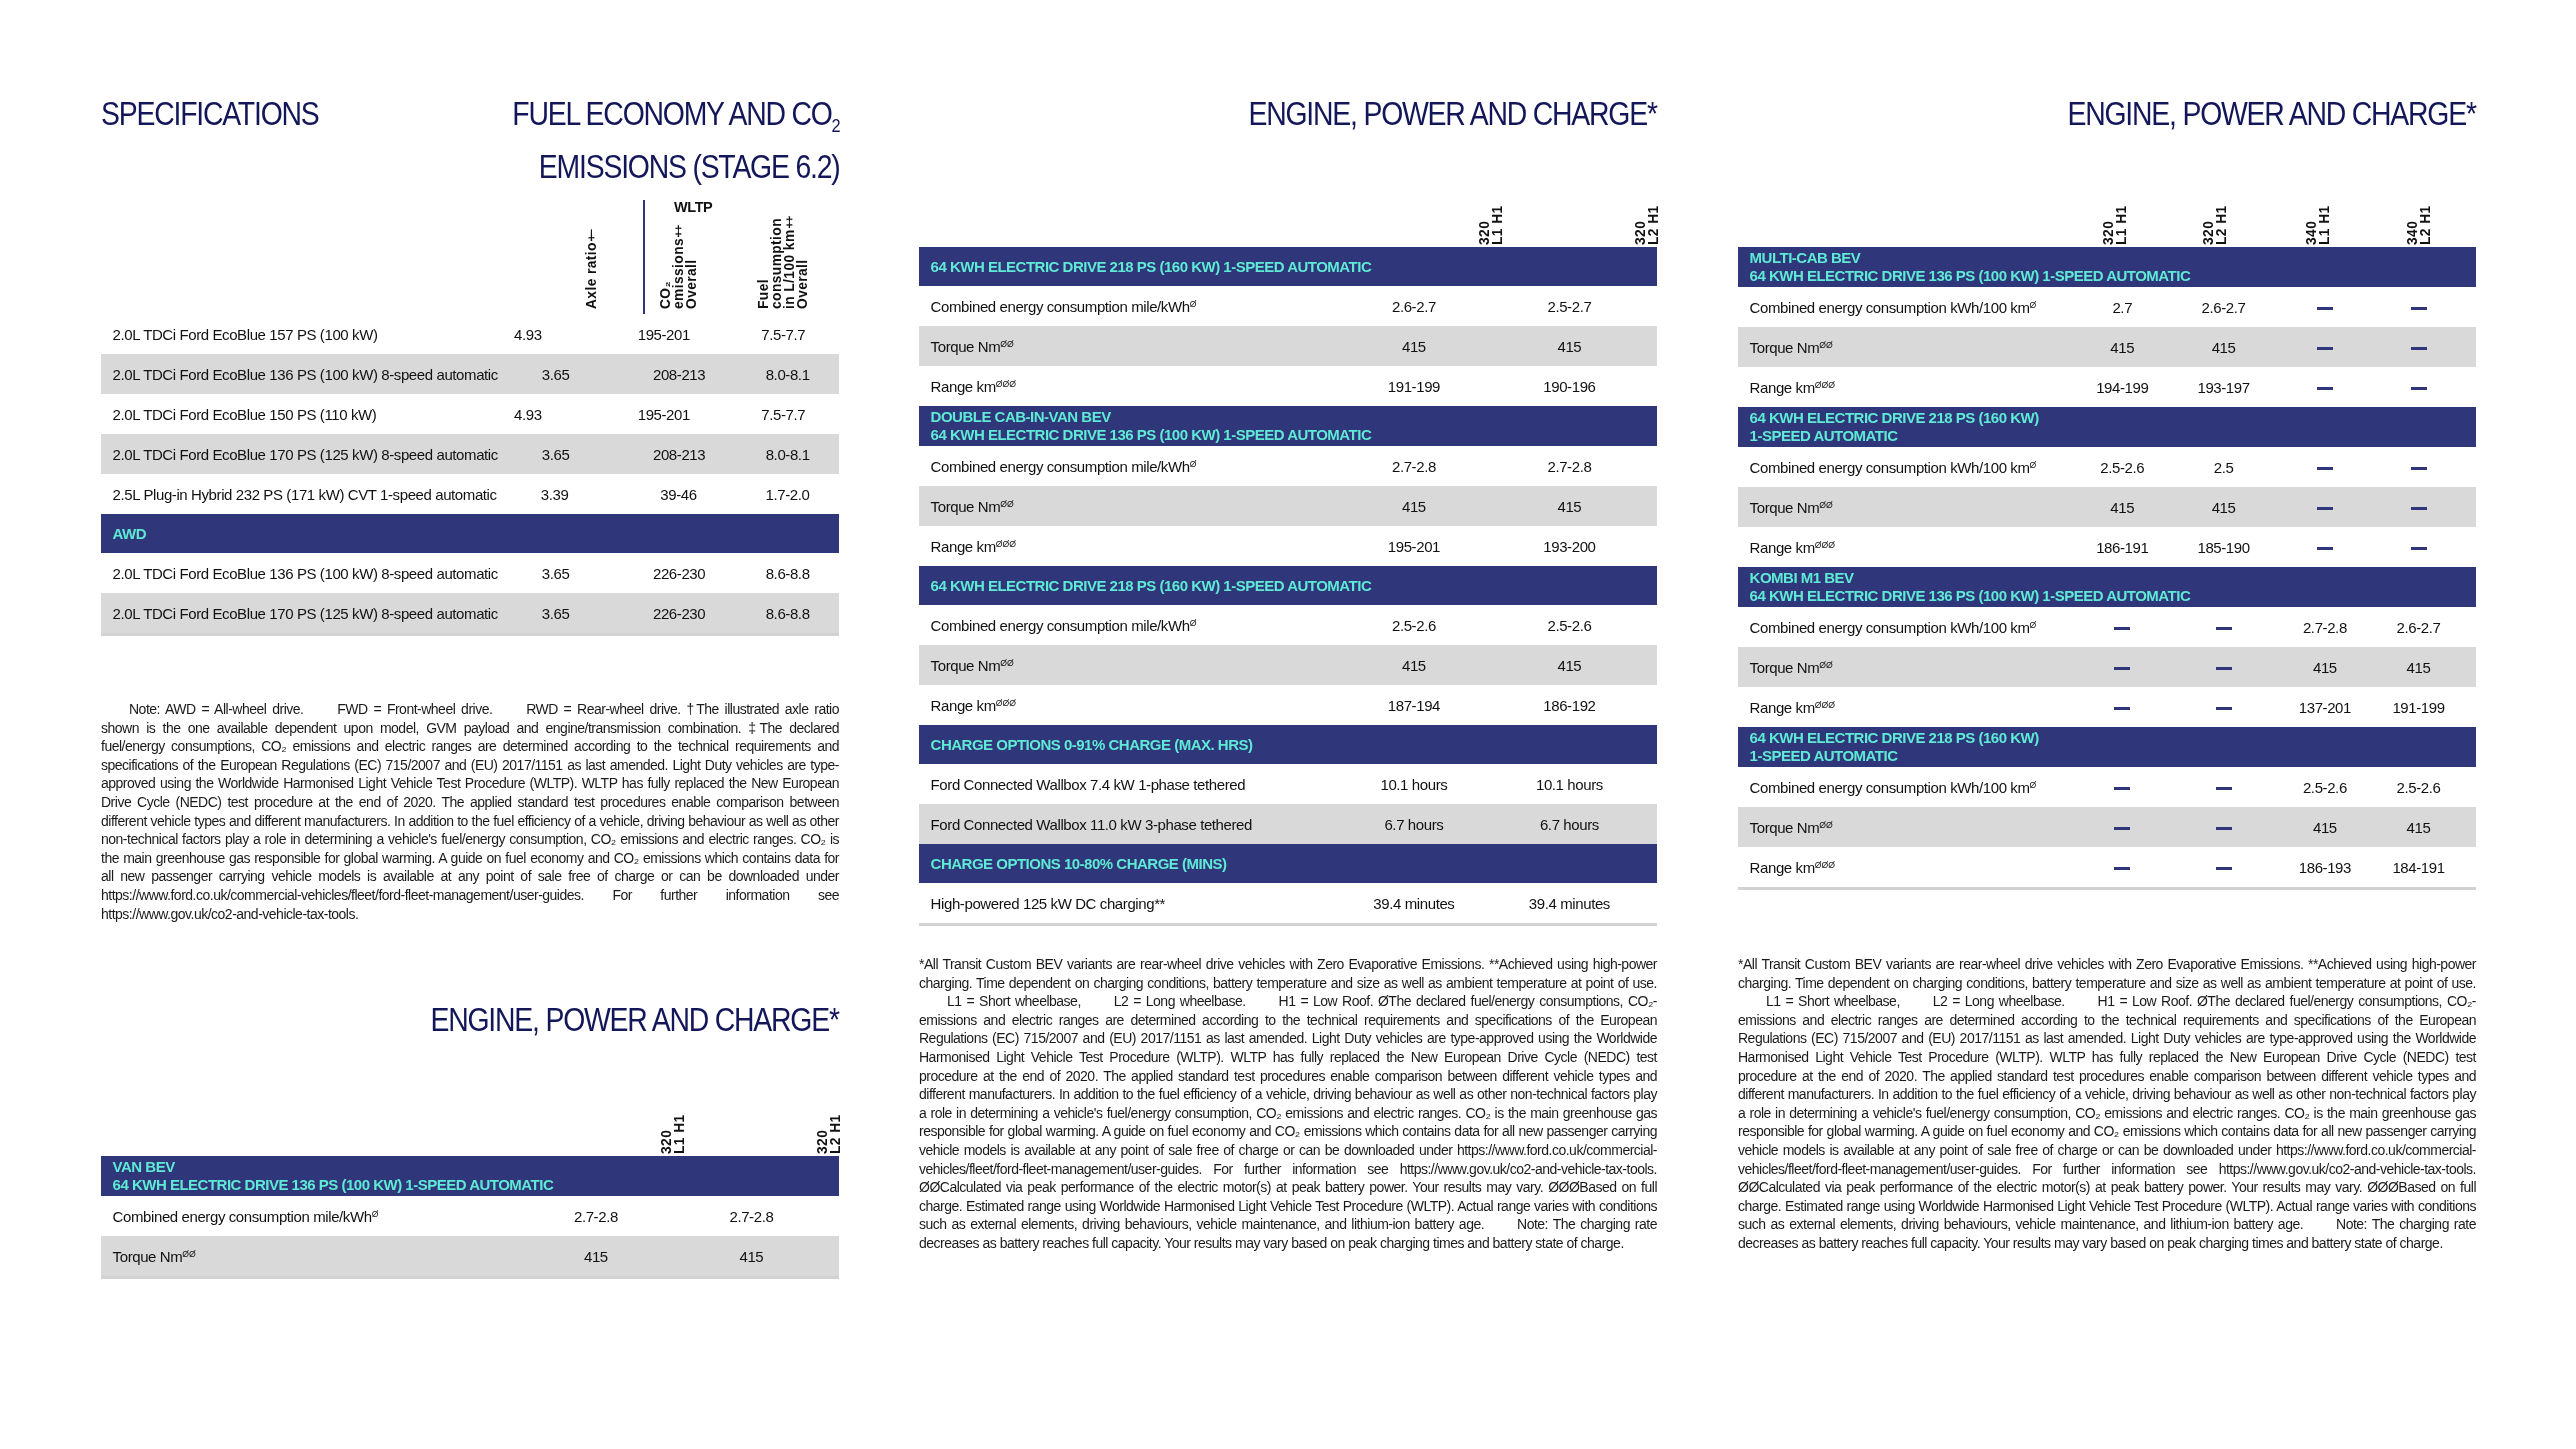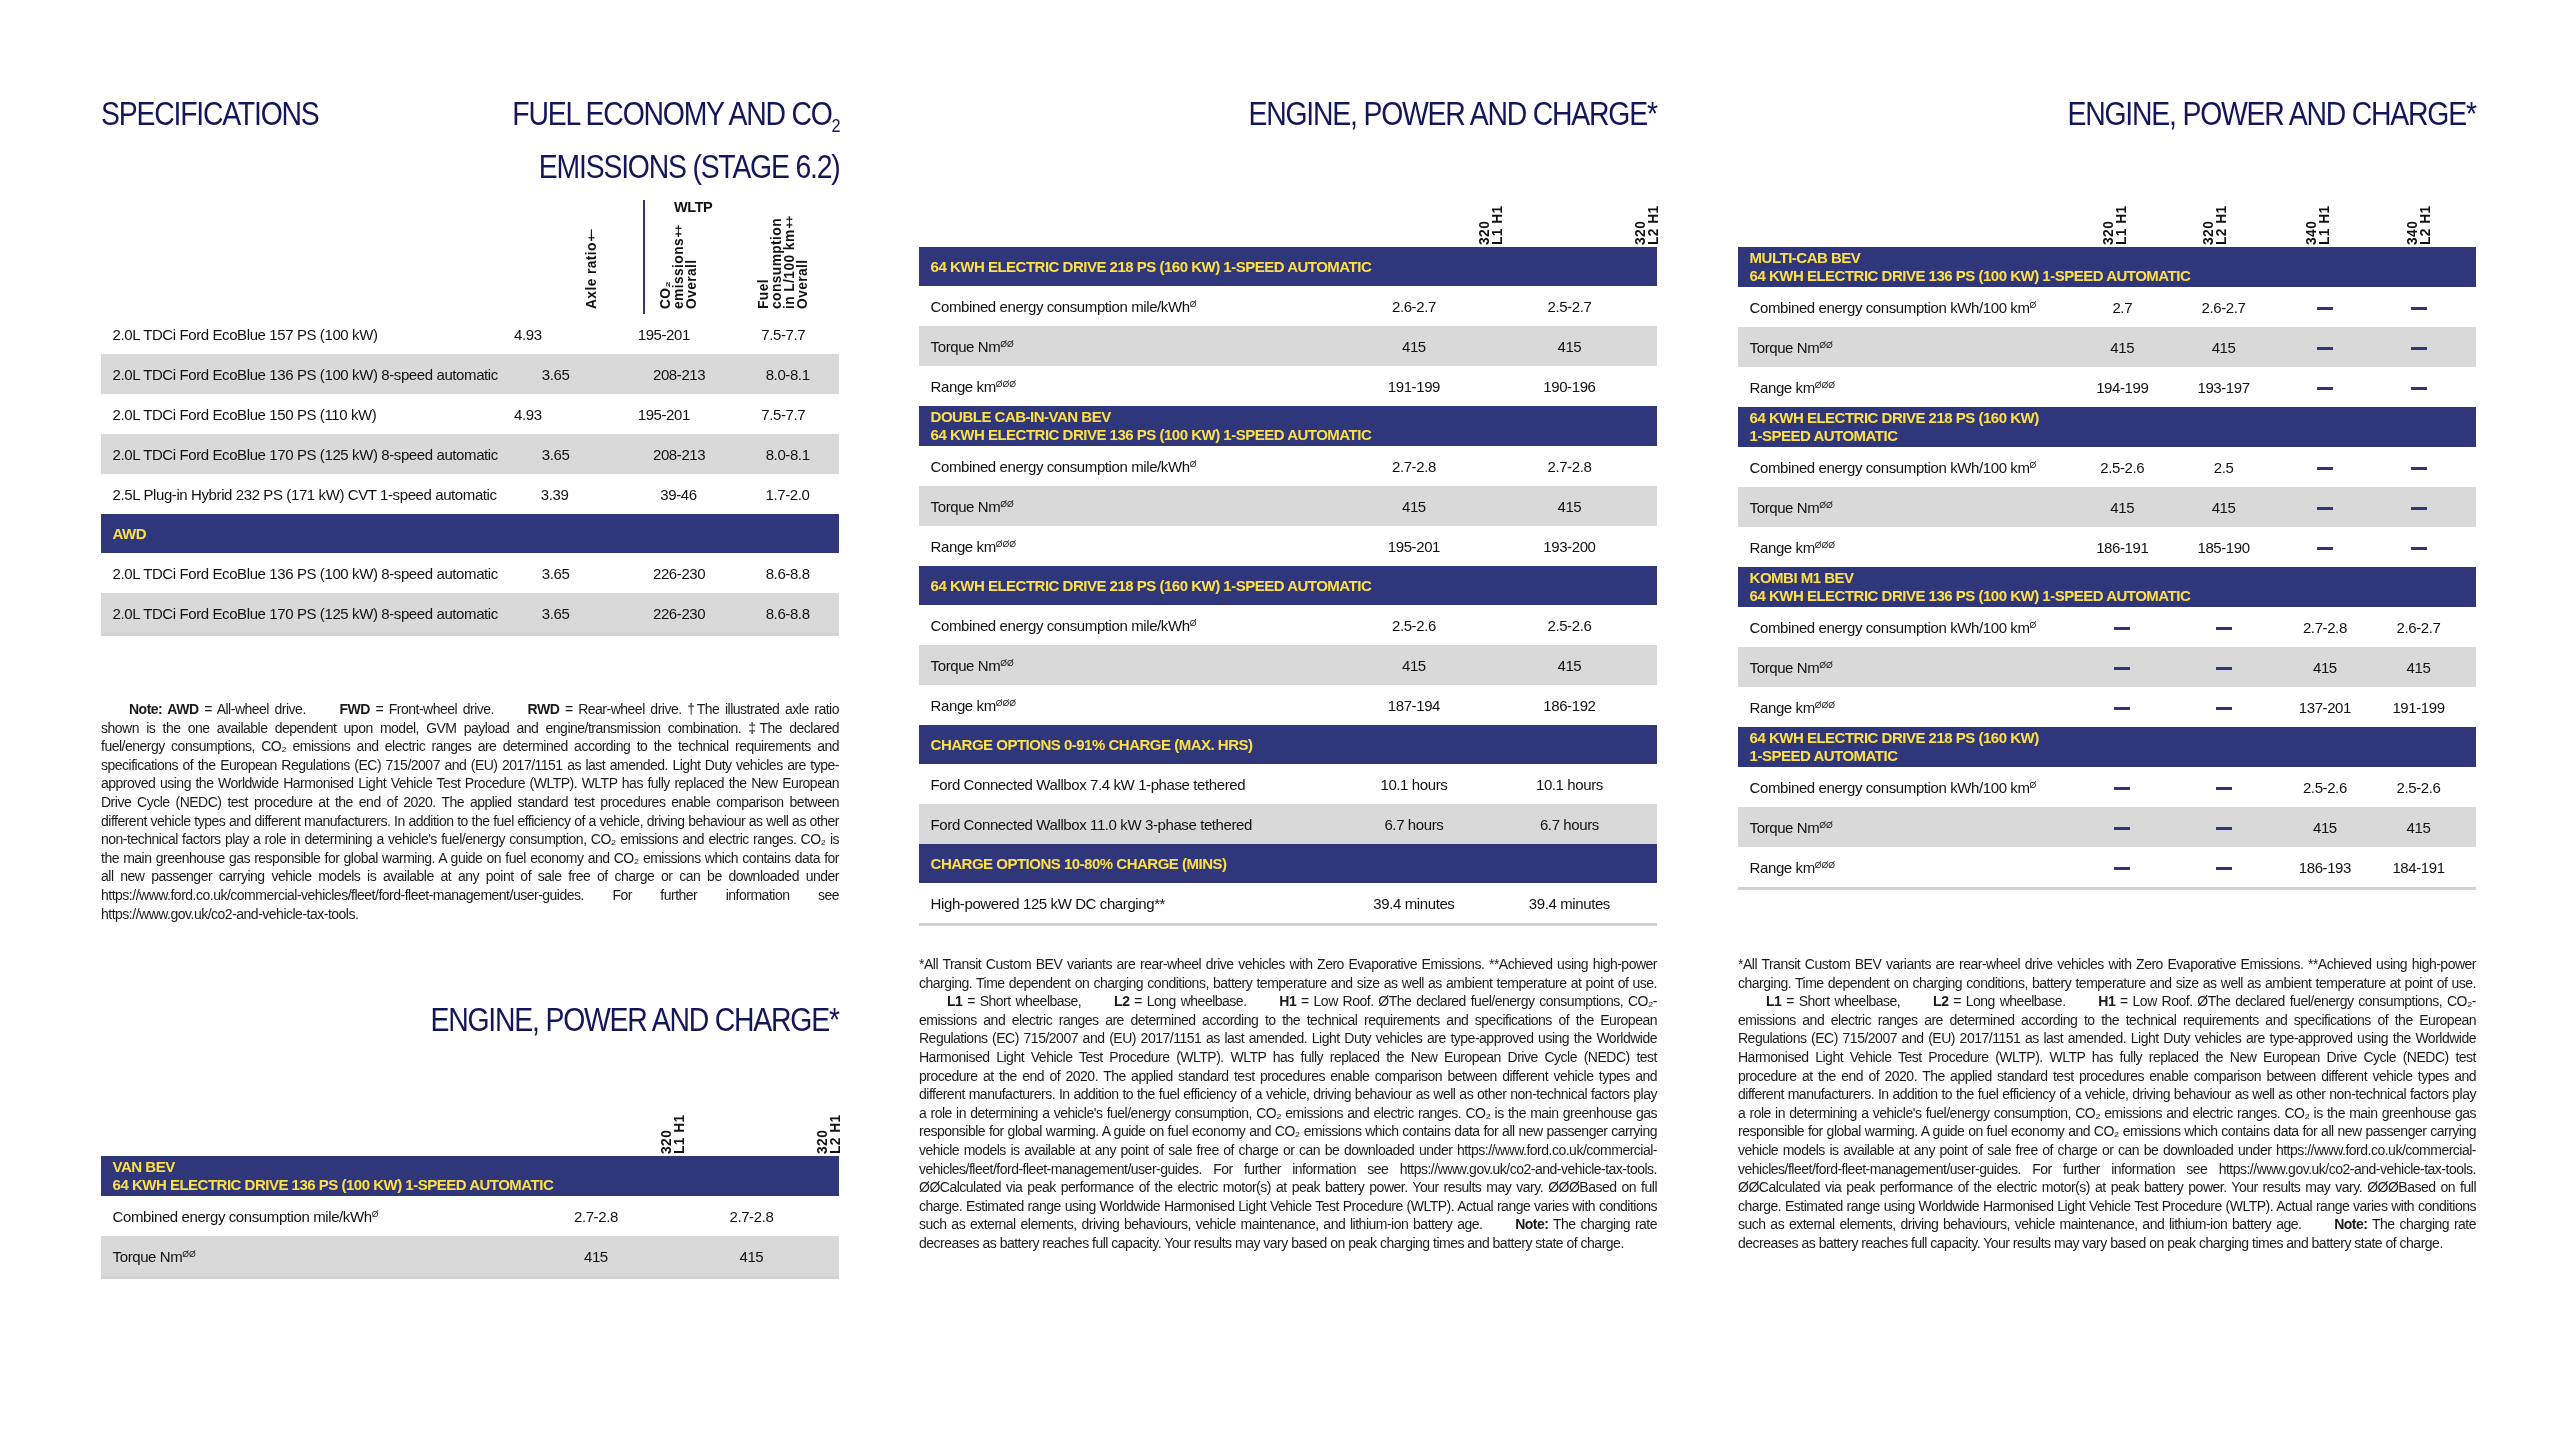--- a/index.html
+++ b/index.html
@@ -14,34 +14,34 @@
            white-space:nowrap; transform:scaleX(0.86); }
   .title.left { transform-origin:left top; }
   .title.right { right:0; text-align:right; transform-origin:right top; }
   .title sub { font-size:19px; vertical-align:-7.2px; }
   .colheads { position:absolute; height:51px; }
   .vhead { position:absolute; bottom:0; writing-mode:vertical-rl; transform:rotate(180deg);
            font-size:13.8px; line-height:13px; font-weight:bold; color:#111; letter-spacing:0.4px; white-space:nowrap; }
   .wltp-line { position:absolute; width:2.2px; background:#2e3679; }
   .wltp-label { position:absolute; font-size:14.5px; font-weight:bold; letter-spacing:-0.4px; color:#111; }
   .tbl { position:absolute; left:0; width:738px; }
-  .hbar { background:#2f367a; color:#fde047; font-weight:bold; font-size:15px; letter-spacing:-0.5px;
+  .hbar { background:#2f367a; color:#5eead4; font-weight:bold; font-size:15px; letter-spacing:-0.5px;
           padding:0 11.6px; display:flex; flex-direction:column; justify-content:center; box-sizing:border-box; line-height:18px; }
   .hbar.one { height:39px; }
   .hbar.two { height:40px; }
   .row { height:40px; display:flex; align-items:center; box-sizing:border-box; font-size:15px; letter-spacing:-0.4px; }
   .row.alt { background:#d9d9d9; }
   .row .lbl { flex:1; padding-left:11.6px; white-space:nowrap; }
   .row .v { text-align:center; white-space:nowrap; }
   .row sup { font-size:8.7px; vertical-align:5px; letter-spacing:0; }
   .endline { height:2.9px; background:#d2d2d2; }
   .dash { display:inline-block; width:16px; height:2.2px; background:#2f367a; vertical-align:middle; }
   .note { position:absolute; left:0; width:738px; font-size:14px; line-height:18.6px; text-align:justify;
           letter-spacing:-0.5px; color:#1a1a1a; }
-  .note b { font-weight:bold;padding-left:28px; }
+  .note b { font-weight:normal;padding-left:28px; }
   
   #fuel-table .v.c1 { width:127px; margin-left:0; }
   #fuel-table .v.c2 { width:145px; }
   #fuel-table .v.c3 { width:94px; margin-right:8.7px; }
   .two-col .v { width:159px; }
   .two-col .v.last { margin-right:11.6px; width:152px; }
   .four-col .v { width:145px; }
   .four-col .v.last { margin-right:14.5px; width:123px; }
   .four-col .lbl { flex:none; width:322px; }
 </style>

